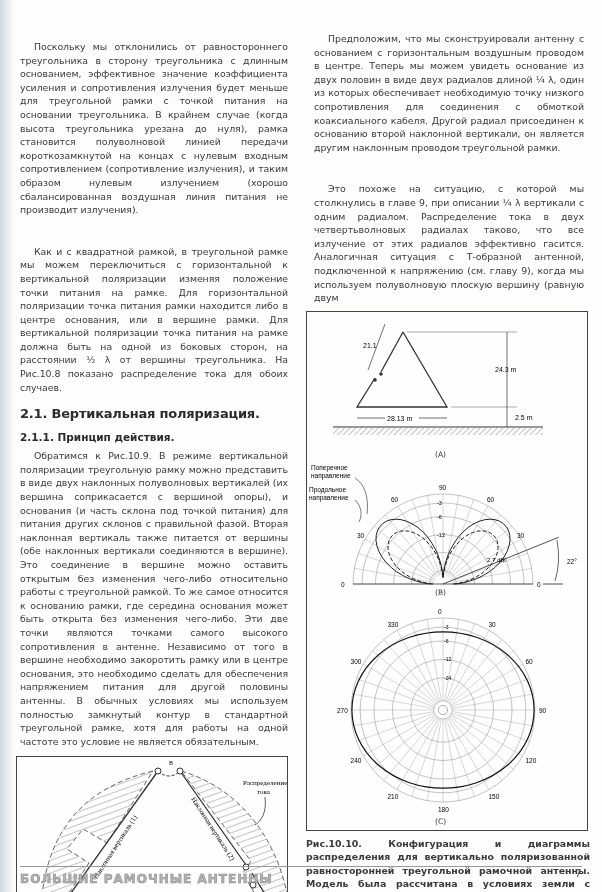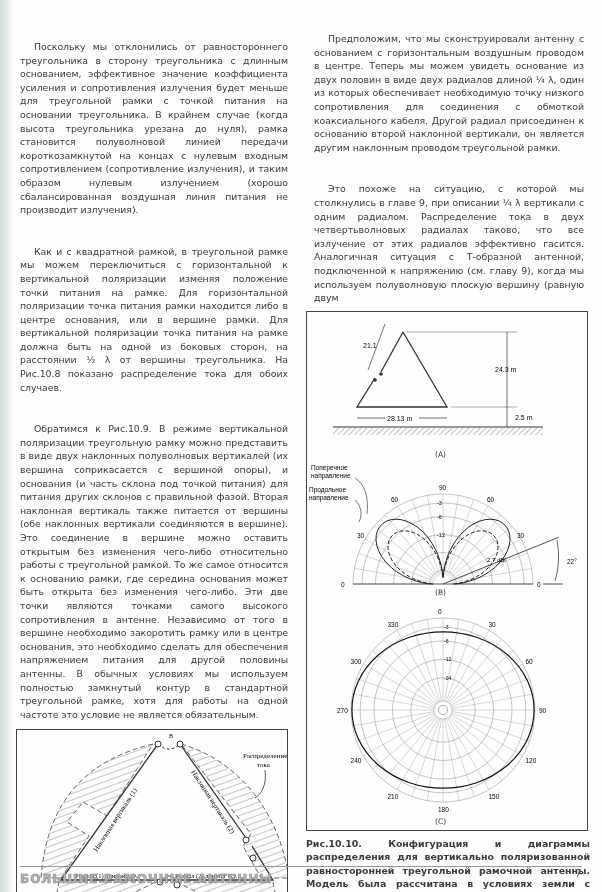--- a/index.html
+++ b/index.html
@@ -23,20 +23,22 @@
   .page-number { position: absolute; left: 575px; top: 868px; font-size: 10px; color: #555; }
 </style>
 </head>
 <body>
 
 <div class="page-shade"></div>
 
 <div class="col col-left">
   <p class="body">Поскольку мы отклонились от равностороннего треугольника в сторону треугольника с длинным основанием, эффективное значение коэффициента усиления и сопротивления излучения будет меньше для треугольной рамки с точкой питания на основании треугольника. В крайнем случае (когда высота треугольника урезана до нуля), рамка становится полуволновой линией передачи короткозамкнутой на концах с нулевым входным сопротивлением (сопротивление излучения), и таким образом нулевым излучением (хорошо сбалансированная воздушная линия питания не производит излучения).</p>
   <p class="body">Как и с квадратной рамкой, в треугольной рамке мы можем переключиться с горизонтальной к вертикальной поляризации изменяя положение точки питания на рамке. Для горизонтальной поляризации точка питания рамки находится либо в центре основания, или в вершине рамки. Для вертикальной поляризации точка питания на рамке должна быть на одной из боковых сторон, на расстоянии ½ λ от вершины треугольника. На Рис.10.8 показано распределение тока для обоих случаев.</p>
+  <h2 class="sec">2.1. Вертикальная поляризация.</h2>
+  <h3 class="sub">2.1.1. Принцип действия.</h3>
   <p class="body">Обратимся к Рис.10.9. В режиме вертикальной поляризации треугольную рамку можно представить в виде двух наклонных полуволновых вертикалей (их вершина соприкасается с вершиной опоры), и основания (и часть склона под точкой питания) для питания других склонов с правильной фазой. Вторая наклонная вертикаль также питается от вершины (обе наклонных вертикали соединяются в вершине). Это соединение в вершине можно оставить открытым без изменения чего-либо относительно работы с треугольной рамкой. То же самое относится к основанию рамки, где середина основания может быть открыта без изменения чего-либо. Эти две точки являются точками самого высокого сопротивления в антенне. Независимо от того в вершине необходимо закоротить рамку или в центре основания, это необходимо сделать для обеспечения напряжением питания для другой половины антенны. В обычных условиях мы используем полностью замкнутый контур в стандартной треугольной рамке, хотя для работы на одной частоте это условие не является обязательным.</p>
 
   <div class="fig" style="width:272px;height:188px;margin-top:8px;margin-left:-4px;">
     <svg width="270" height="186" viewBox="0 0 270 186">
       <defs>
         <pattern id="hatch" width="6" height="6" patternUnits="userSpaceOnUse" patternTransform="rotate(-20)">
           <line x1="0" y1="0" x2="6" y2="0" stroke="#555" stroke-width="0.7"></line>
         </pattern>
       </defs>
 

